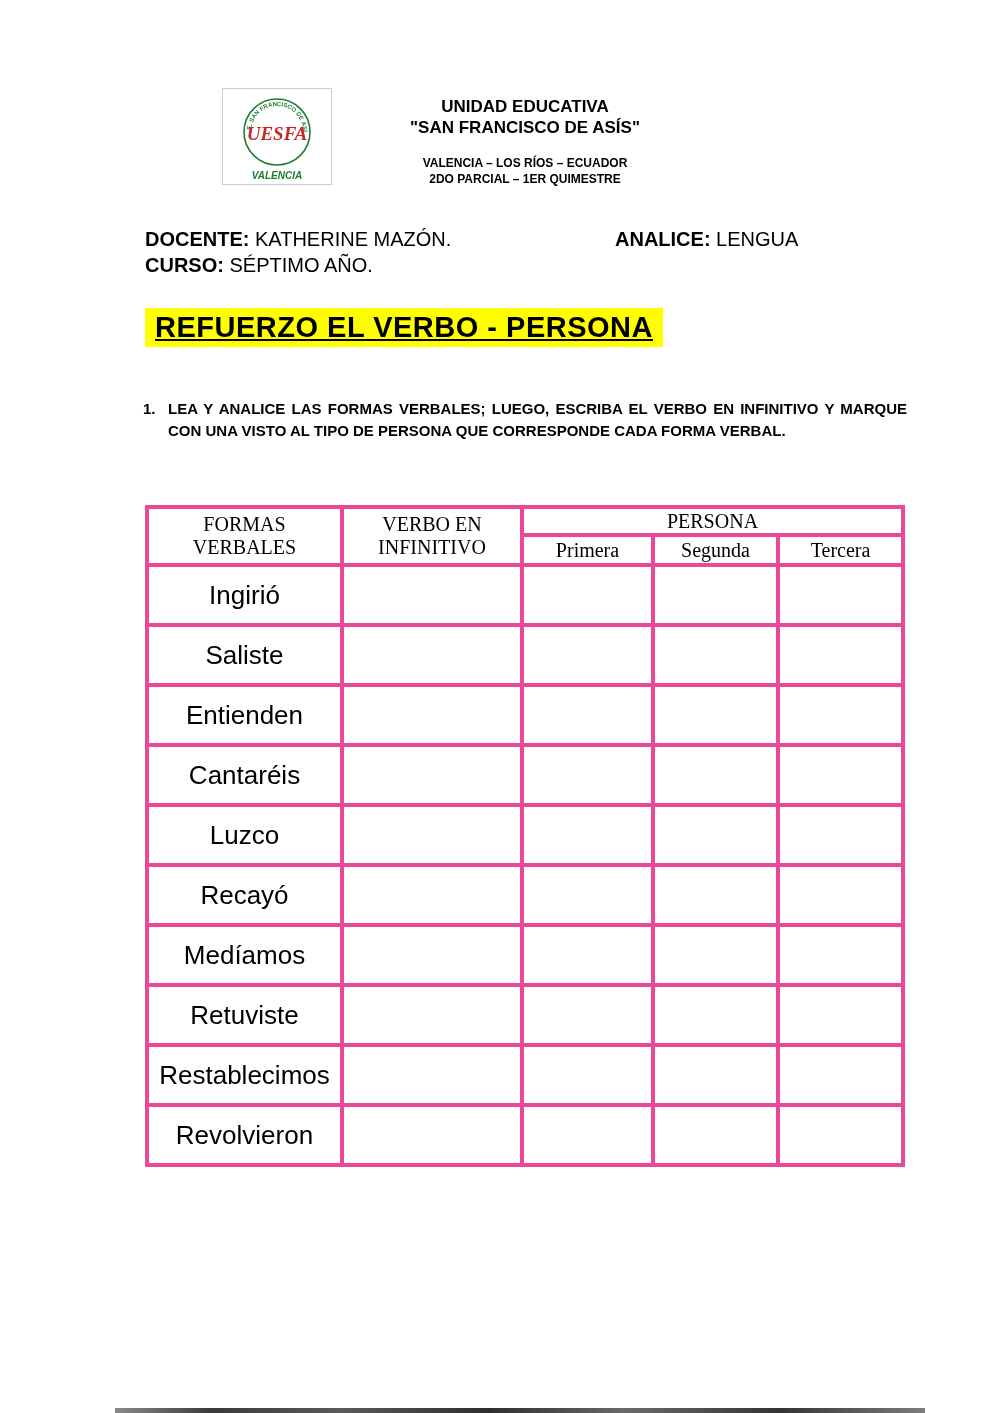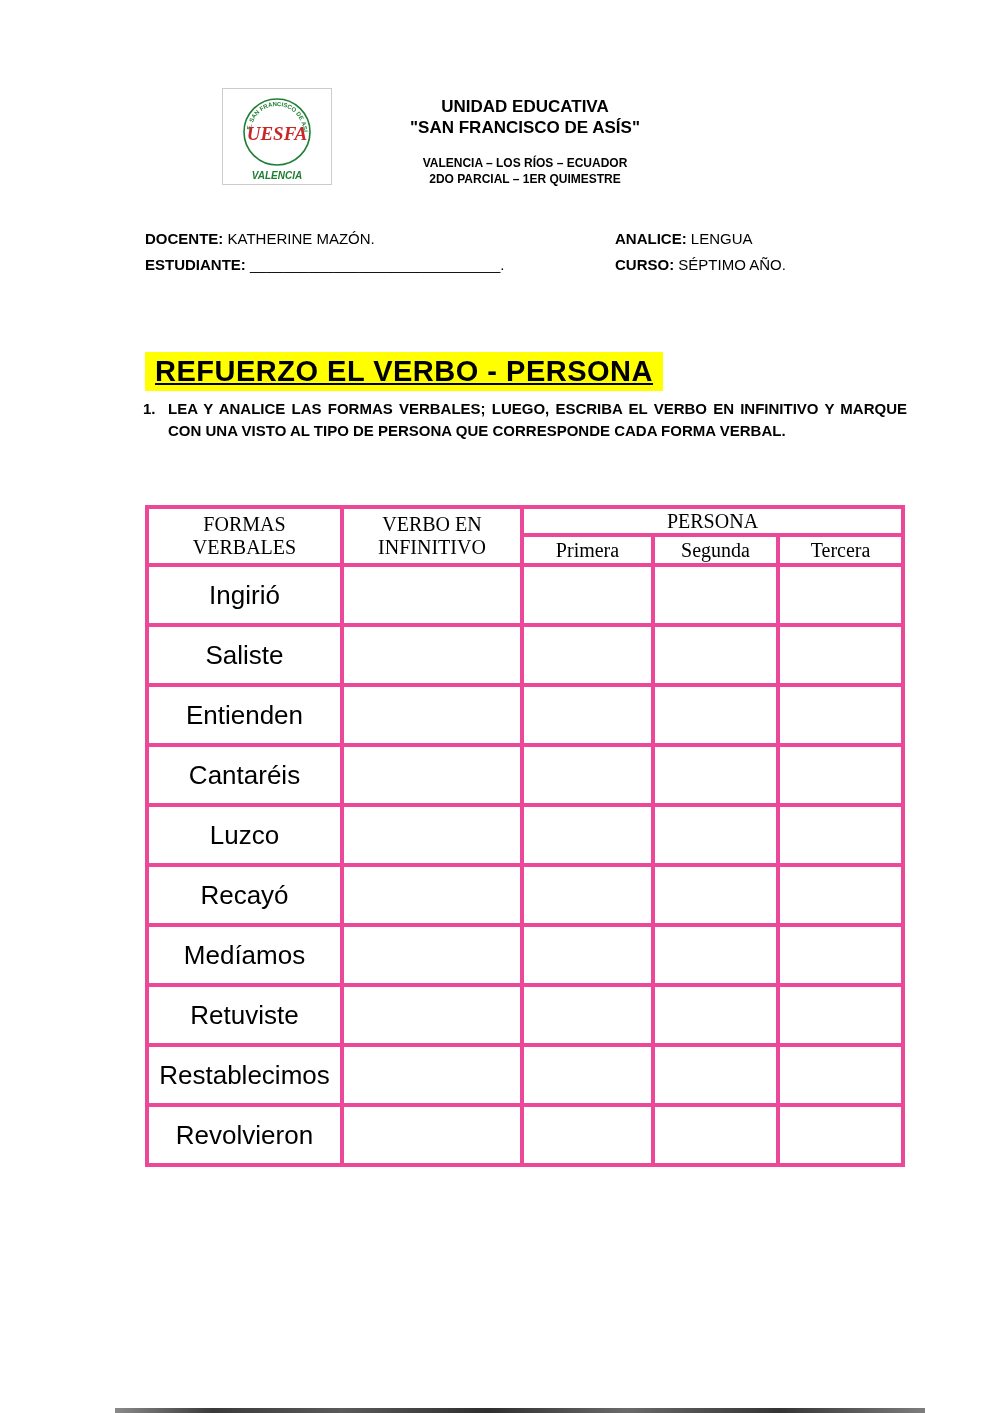--- a/index.html
+++ b/index.html
@@ -28,28 +28,28 @@
 
   .ministry{
     position:absolute;left:693px;top:103px;display:flex;align-items:center;gap:9px;
   }
   .ministry .txt{color:#85888b;font-size:13px;line-height:16px;letter-spacing:.3px;}
   .ministry .txt .bold{font-weight:bold;color:#7b7e81;}
   .ministry .tricolor{height:2px;width:92px;margin-top:2px;
     background:linear-gradient(90deg,#FFD100 0 33%,#0F47AF 33% 66%,#EF3340 66% 100%);}
 
   
-  .info{position:absolute;left:145px;top:226px;width:760px;font-size:15px;}
+  .info{position:absolute;left:145px;top:226px;width:760px;font-size:20px;}
   .info .row{display:flex;line-height:26px;}
   .info .left{width:470px;}
   .info .right{flex:1;}
   .lbl{font-weight:bold;}
 
   
-  .title-wrap{position:absolute;left:0;top:308px;width:808px;text-align:center;margin-top:44px;}
+  .title-wrap{position:absolute;left:0;top:308px;width:808px;text-align:center;}
   .title{
     display:inline-block;background:#ffff00;color:#000;
     font-size:29px;font-weight:bold;letter-spacing:.5px;
     padding:3px 10px;text-decoration:underline;
   }
 
   
   .instruction{
     position:absolute;left:143px;top:398px;width:764px;
     font-size:15px;font-weight:bold;line-height:22px;display:flex;
@@ -113,23 +113,20 @@
   <div class="info">
     <div class="row">
       <div class="left">
         <span class="lbl">DOCENTE:</span><span> KATHERINE MAZÓN.</span>
       </div>
       <div class="right">
         <span class="lbl">ANALICE:</span><span> LENGUA</span>
       </div>
     </div>
     <div class="row">
-      <div class="left">
-        <span class="lbl">ESTUDIANTE:</span><span> ______________________________.</span>
-      </div>
       <div class="right">
         <span class="lbl">CURSO:</span><span> SÉPTIMO AÑO.</span>
       </div>
     </div>
   </div>
 
   <div class="title-wrap">
     <span class="title">REFUERZO EL VERBO - PERSONA</span>
   </div>
 

